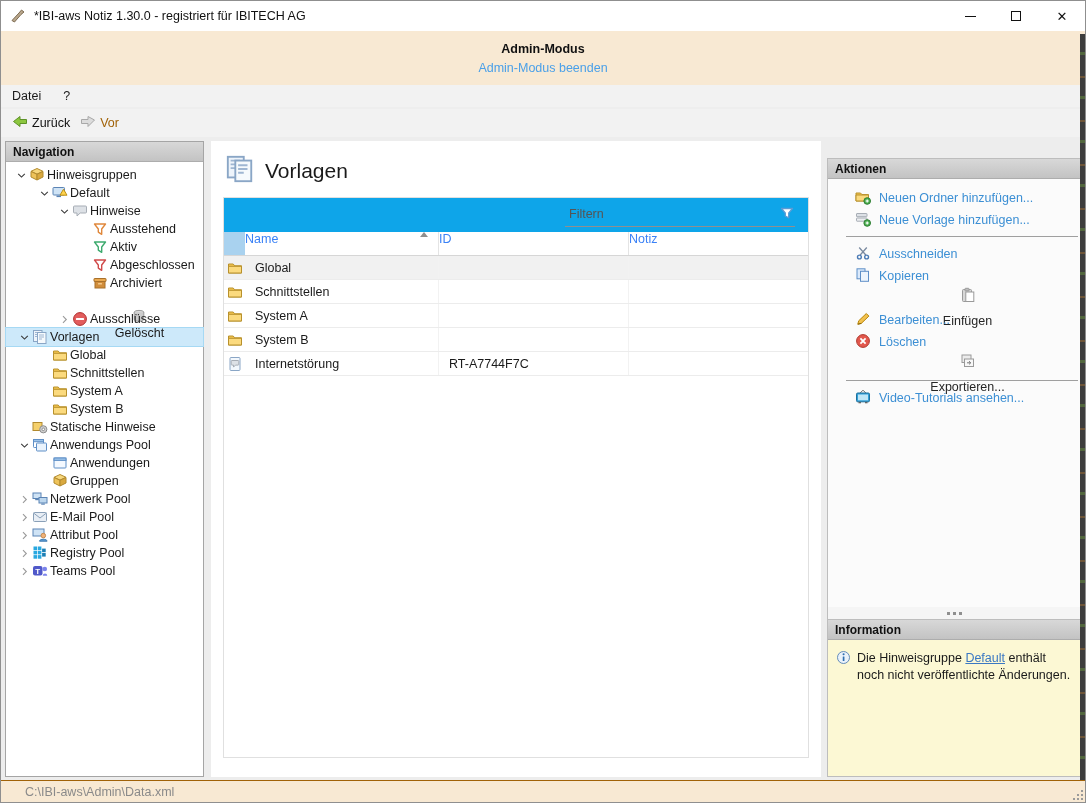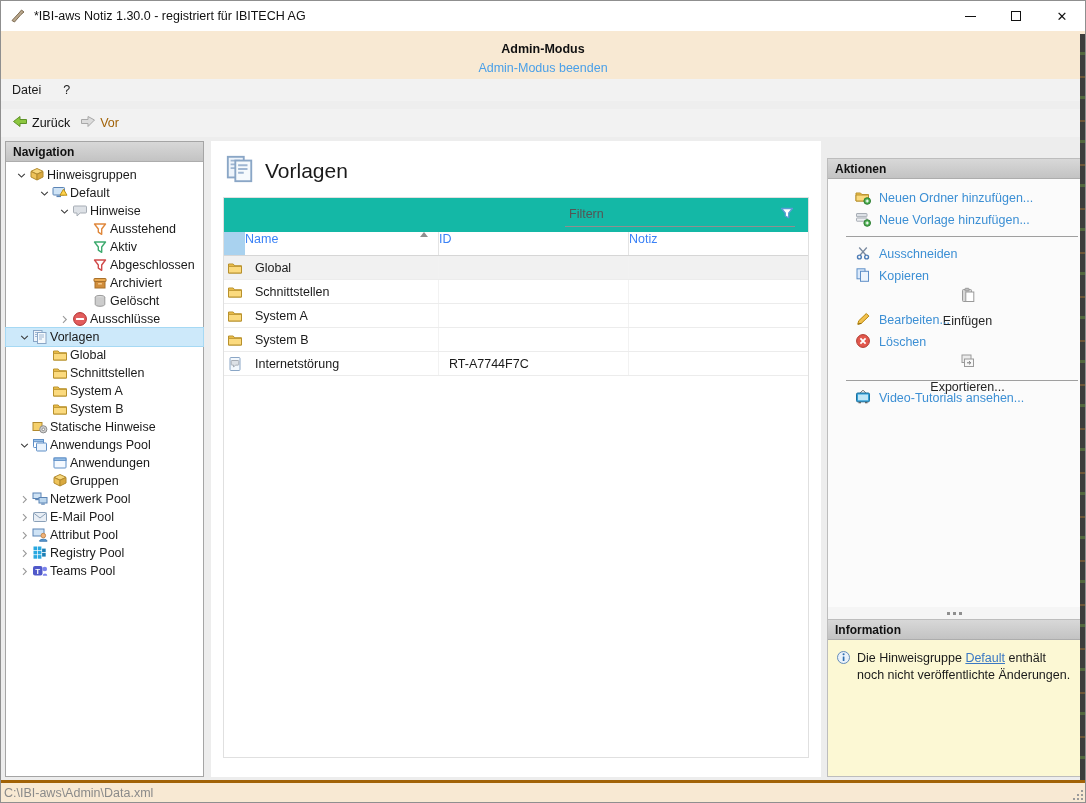--- a/index.html
+++ b/index.html
@@ -22,21 +22,21 @@
   .glyph-max { width:10px; height:10px; border:1px solid #111; display:inline-block; }
   .glyph-close { font-size:13px; line-height:1; }
 
   
   .banner { position:absolute; left:0; top:30px; right:0; height:56px; background:#f8e9d3;
     text-align:center; padding-top:11px; }
   .banner .b-title { font-weight:bold; color:#111; }
   .banner .b-link { margin-top:5px; color:#4ba0e8; cursor:pointer; }
 
   
-  .menubar { position:absolute; left:0; top:78px; right:0; height:22px; background:#f2f2f2;
+  .menubar { position:absolute; left:0; top:84px; right:0; height:22px; background:#f2f2f2;
     display:flex; align-items:center; }
   .menu-item { padding:2px 11px; }
   .toolbar { position:absolute; left:0; top:108px; right:0; height:28px; background:#f2f2f2;
     display:flex; align-items:center; padding-left:6px; }
   .tb-btn { display:flex; align-items:center; gap:4px; padding:2px 5px; color:#111; }
   .tb-btn.disabled { color:#a16207; }
 
   
   .workspace { position:absolute; left:0; top:136px; right:0; height:643px; background:#ededed; }
   .panel-header { height:20px; background:linear-gradient(#d8d8d8,#c3c3c3);
@@ -52,21 +52,21 @@
   .tree-row .ico { width:18px; display:flex; justify-content:flex-start; flex:0 0 18px; }
   .tree-row .lbl { white-space:nowrap; }
   .tree-row.selected { background:#cde9fa; outline:1px solid #a6d9f4; }
 
   
   .center-panel { position:absolute; left:210px; top:4px; width:610px; bottom:3px; background:#fff; }
   .page-title { display:flex; align-items:center; gap:10px; padding:13px 0 0 14px; }
   .page-title .pt-text { font-size:21px; color:#1a1a1a; }
   .table-wrap { position:absolute; left:12px; right:12px; top:56px; bottom:19px;
     border:1px solid #e0e0e0; background:#fff; }
-  .filter-row { height:34px; background:#14b8a6; position:relative; }
+  .filter-row { height:34px; background:#0ea5e9; position:relative; }
   .filter-box { position:absolute; right:13px; top:4px; width:230px; height:25px;
     border-bottom:1px solid #8f8f8f; display:flex; align-items:center; }
   .filter-box input { flex:1; border:none; outline:none; background:transparent;
     font-family:inherit; font-size:12.5px; color:#333; padding:0 4px; }
   .filter-box input::placeholder { color:#555; }
   .hdr-row { height:24px; display:flex; border-bottom:1px solid #d6d6d6; background:#fff; }
   .hdr-sel { width:21px; background:#a9d2ef; flex:0 0 21px; }
   .hdr-cell { display:flex; align-items:flex-start; color:#3b82f6;
     border-right:1px solid #e4e4e4; position:relative; }
   .hdr-cell.c-name { width:194px; }
@@ -97,21 +97,21 @@
     display:flex; align-items:center; justify-content:center; gap:3px; }
   .splitter i { width:3px; height:3px; background:#8f8f8f; display:inline-block; }
   .info-box { position:absolute; left:0; right:0; top:478px; bottom:0;
     border:1px solid #bdbdbd; background:#fcf8d4; }
   .info-body { padding:10px 8px 0 8px; display:flex; gap:6px; line-height:1.35; color:#1a1a1a; }
   .info-body .txt { flex:1; }
   .info-link { color:#3b78c3; text-decoration:underline; cursor:pointer; }
 
   
   .statusbar { position:absolute; left:0; right:0; top:779px; height:22px; background:#f8e9d3;
-    border-top:3px solid #a16207; display:flex; align-items:center; padding-left:3px;
+    border-top:1px solid #a16207; display:flex; align-items:center; padding-left:24px;
     color:#8a8a8a; }
   .grip { position:absolute; right:2px; bottom:2px; width:12px; height:12px; }
   .grip span { position:absolute; width:2px; height:2px; background:#9a9a9a; }
   .grip .d1{right:0;bottom:0}.grip .d2{right:4px;bottom:0}.grip .d3{right:8px;bottom:0}
   .grip .d4{right:0;bottom:4px}.grip .d5{right:4px;bottom:4px}.grip .d6{right:0;bottom:8px}
 
   
   .sliver { position:absolute; right:0; top:33px; width:5px; height:746px;
     background:repeating-linear-gradient(180deg,#3d3d3d 0 18px,#52673e 18px 21px,#3d3d3d 21px 42px,#6e5538 42px 44px); }
 </style>
@@ -244,21 +244,21 @@
             <span class="chev"></span>
             <span class="ico">
               <svg width="16" height="16" viewBox="0 0 16 16" aria-hidden="true">
                 <rect x="2" y="3.5" width="12" height="3" rx="0.5" fill="#eaa950" stroke="#a8702a"></rect>
                 <rect x="3" y="6.5" width="10" height="6.5" fill="#d18d3b" stroke="#a8702a"></rect>
                 <rect x="6" y="8" width="4" height="1.6" rx="0.5" fill="#f4c98a"></rect>
               </svg>
             </span>
             <span class="lbl">Archiviert</span>
           </div>
-          <div class="tree-row" style="padding-left: 70px;">
+          <div class="tree-row" style="padding-left: 70px; flex-direction: column;">
             <span class="chev"></span>
             <span class="ico">
               <svg width="16" height="16" viewBox="0 0 16 16" aria-hidden="true">
                 <ellipse cx="8" cy="4.2" rx="4.8" ry="1.8" fill="#dcdcdc" stroke="#9a9a9a"></ellipse>
                 <path d="M3.2 4.2v7.2c0 1 2.1 1.9 4.8 1.9s4.8-.9 4.8-1.9V4.2" fill="#cccccc" stroke="#9a9a9a"></path>
               </svg>
             </span>
             <span class="lbl">Gelöscht</span>
           </div>
           <div class="tree-row" style="padding-left: 50px;">

